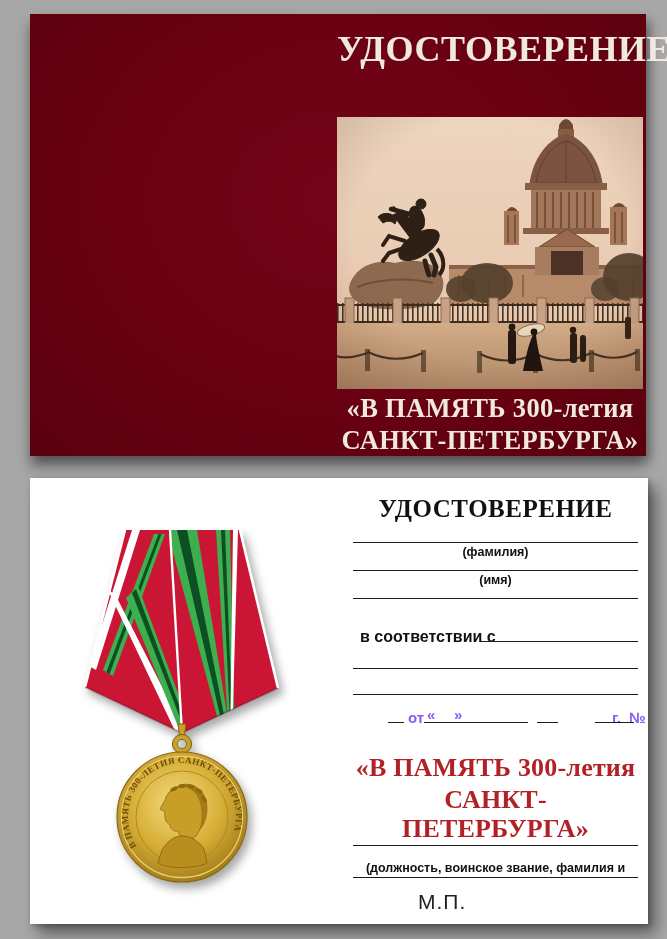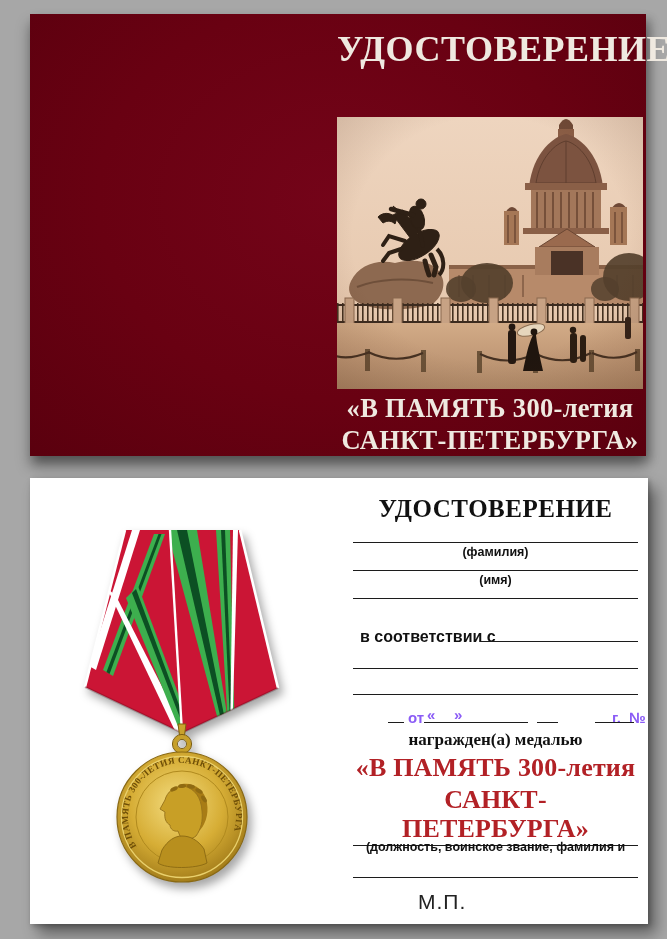--- a/index.html
+++ b/index.html
@@ -289,22 +289,21 @@
   <div class="quote abs" style="left:330px;top:232px;">от</div>
   <div class="quote abs" style="left:349px;top:229px;">«</div>
   <div class="ln" style="left:358px;top:244px;width:16px;"></div>
   <div class="quote abs" style="left:376px;top:229px;">»</div>
   <div class="ln" style="left:394px;top:244px;width:104px;"></div>
   <div class="ln" style="left:507px;top:244px;width:21px;"></div>
   <div class="quote abs" style="left:534px;top:232px;">г.</div>
   <div class="quote abs" style="left:551px;top:232px;">№</div>
   <div class="ln" style="left:565px;top:244px;width:39px;"></div>
 
-  <div class="abs col-center serifb" style="top:253px;">награжден(а) медалью</div>
   <div class="medal-name" style="top:276px;">«В ПАМЯТЬ 300-летия</div>
   <div class="medal-name" style="top:308px;">САНКТ-ПЕТЕРБУРГА»</div>
 
   <div class="ln" style="left:323px;top:367px;width:285px;"></div>
-  <div class="cap cap-c" style="top:363px;">(должность, воинское звание, фамилия и</div>
+  <div class="cap cap-c" style="top:384px;">(должность, воинское звание, фамилия и</div>
   <div class="ln" style="left:323px;top:399px;width:285px;"></div>
 
   <div class="stamp" style="left:356px;top:413px;">М.П.</div>
 </div>
 
 </body></html>

